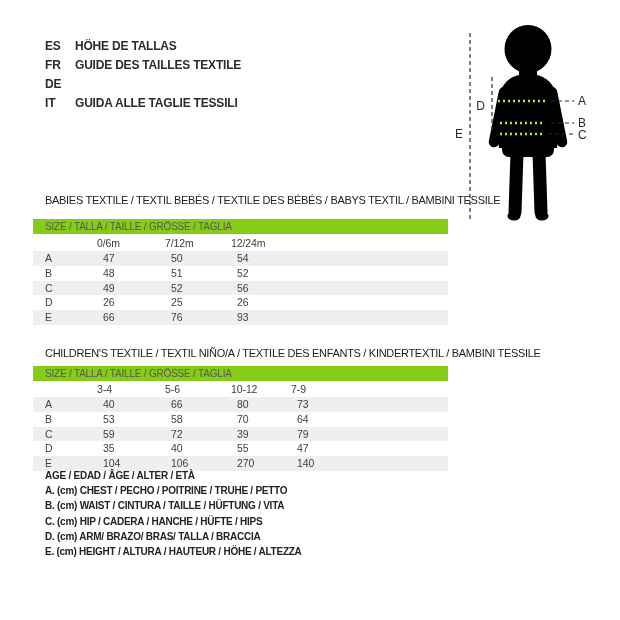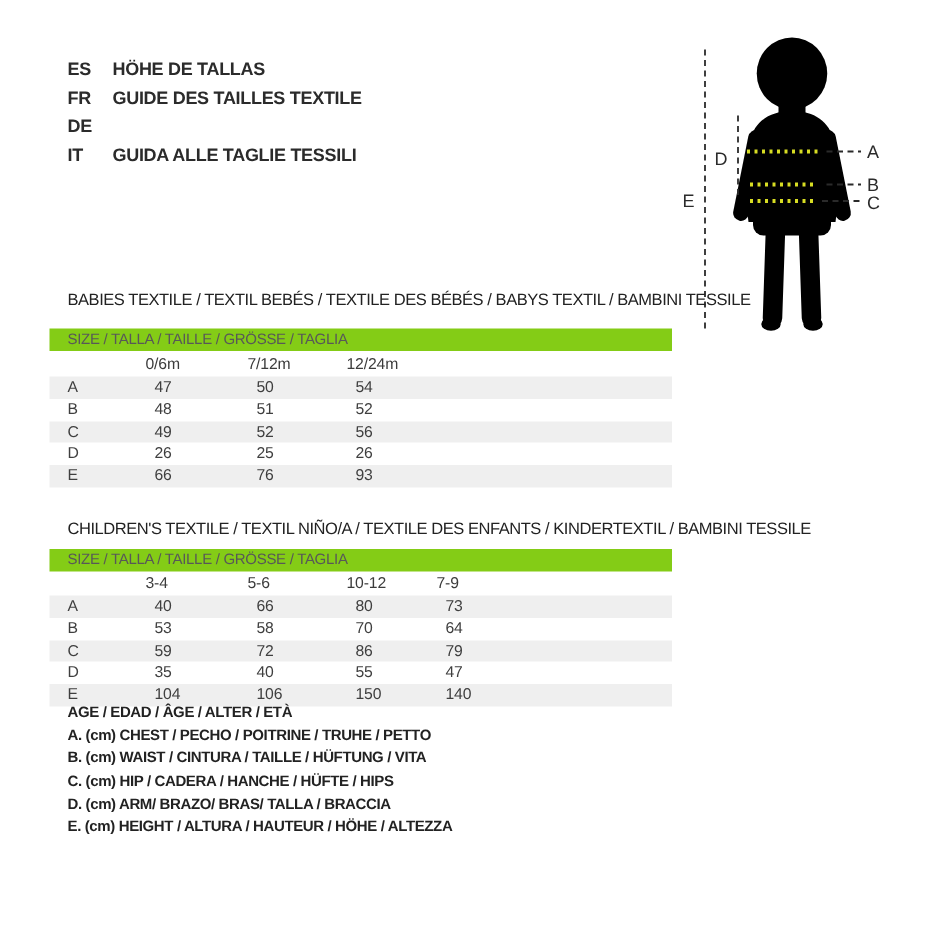--- a/index.html
+++ b/index.html
@@ -191,35 +191,35 @@
         <span class="tletter">B</span>
         <span class="tcell">53</span>
         <span class="tcell">58</span>
         <span class="tcell">70</span>
         <span class="tcell">64</span>
       </div>
       <div class="trow striped">
         <span class="tletter">C</span>
         <span class="tcell">59</span>
         <span class="tcell">72</span>
-        <span class="tcell">86</span>
+        <span class="tcell">39</span>
         <span class="tcell">79</span>
       </div>
       <div class="trow">
         <span class="tletter">D</span>
         <span class="tcell">35</span>
         <span class="tcell">40</span>
         <span class="tcell">55</span>
         <span class="tcell">47</span>
       </div>
       <div class="trow striped">
         <span class="tletter">E</span>
         <span class="tcell">104</span>
         <span class="tcell">106</span>
-        <span class="tcell">150</span>
+        <span class="tcell">270</span>
         <span class="tcell">140</span>
       </div>
     </div>
 
   <section class="legend">
     <div class="legend-line">AGE / EDAD / ÂGE / ALTER / ETÀ</div>
     <div id="legend-items">
         <div class="legend-line">A. (cm) CHEST / PECHO / POITRINE / TRUHE / PETTO</div>
         <div class="legend-line">B. (cm) WAIST / CINTURA / TAILLE / HÜFTUNG / VITA</div>
         <div class="legend-line">C. (cm) HIP / CADERA / HANCHE / HÜFTE / HIPS</div>

